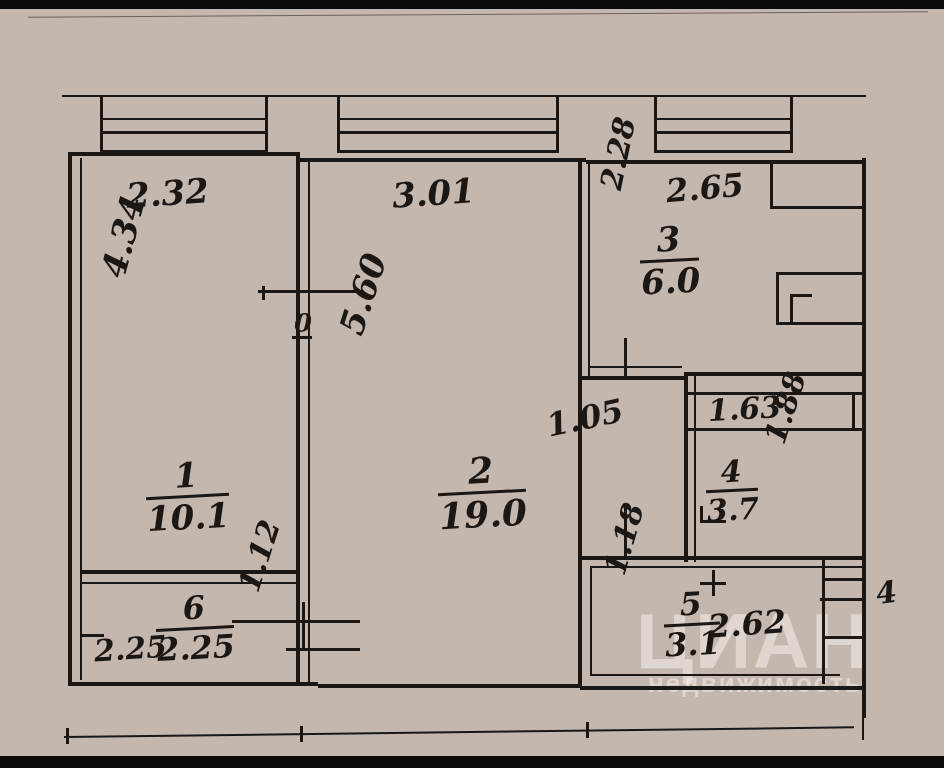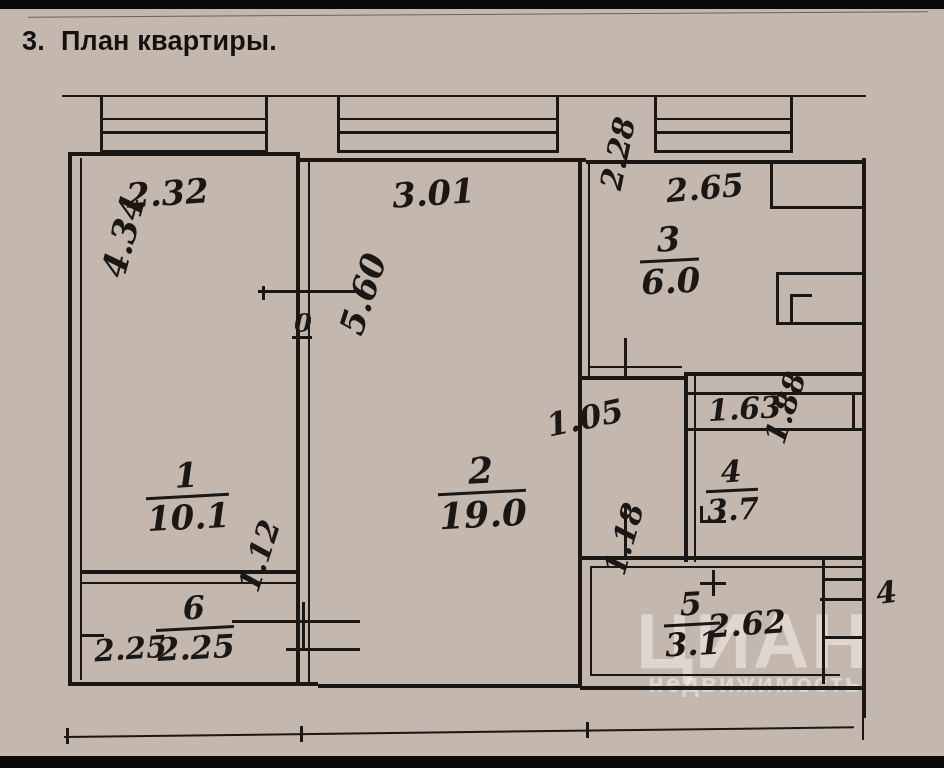--- a/index.html
+++ b/index.html
@@ -91,23 +91,20 @@
 </head>
 <body>
 
 <div id="root">
 
   <div class="bar top"></div>
   <div class="bar bottom"></div>
 
   <div class="scanline" style="left:28px; top:14px; width:900px; transform:rotate(-0.35deg);"></div>
 
-  <div class="title">
-    <span class="num">3.</span><span>План квартиры.</span>
-  </div>
 
   <div class="watermark wm-big" style="left:636px; top:596px;">ЦИАН</div>
   <div class="watermark wm-small" style="left:648px; top:668px;">недвижимость</div>
 
   <div class="ln h2" style="left:62px; top:95px; width:804px;"></div>
 
   <div class="ln v" style="left:100px; top:95px; height:58px;"></div>
   <div class="ln v" style="left:265px; top:95px; height:58px;"></div>
   <div class="ln h2" style="left:102px; top:118px; width:163px;"></div>
   <div class="ln h" style="left:102px; top:131px; width:163px;"></div>

